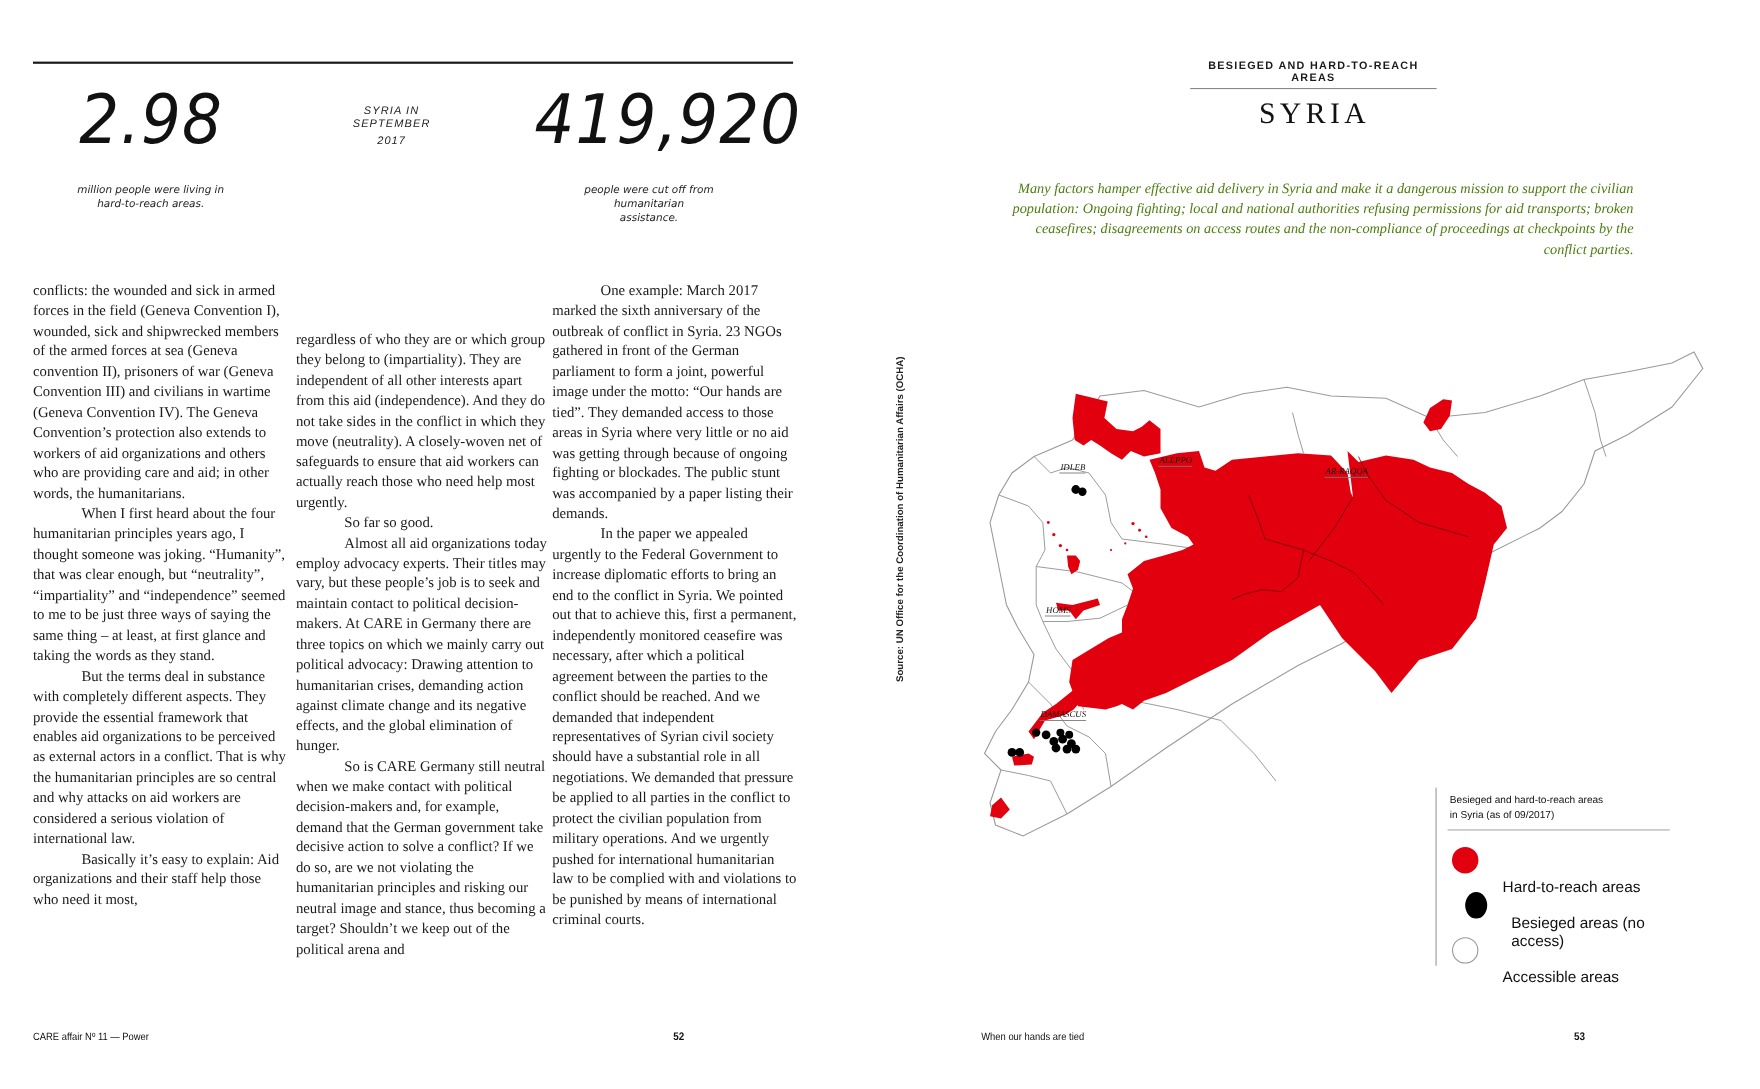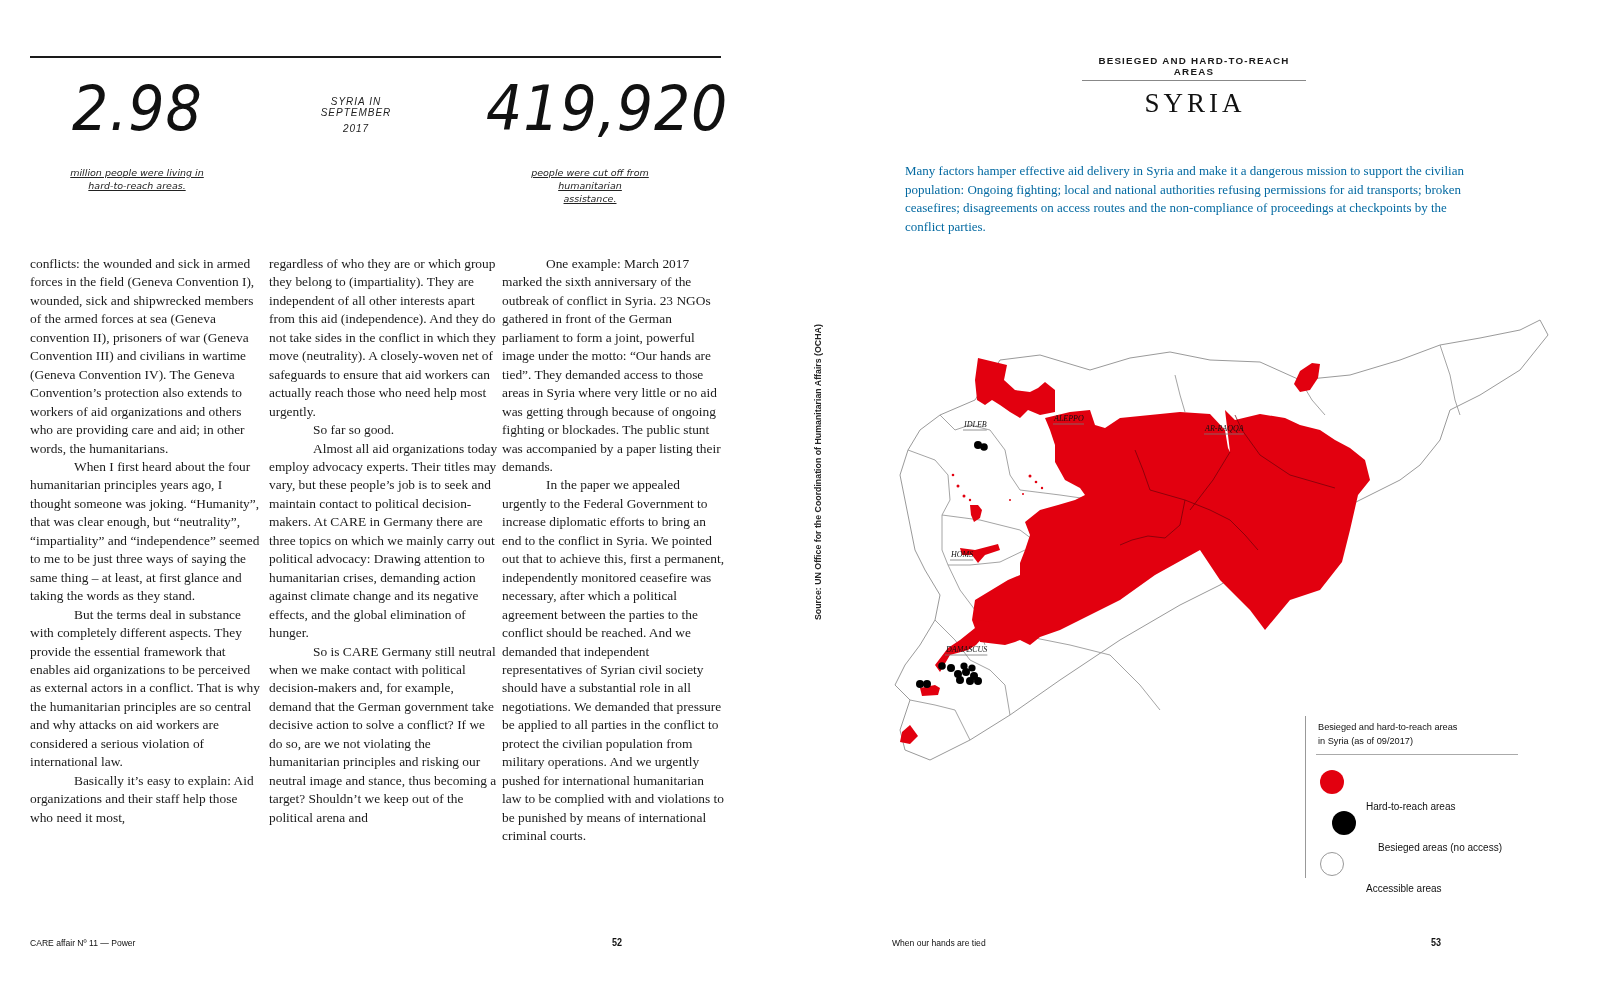--- a/index.html
+++ b/index.html
@@ -24,33 +24,33 @@
       position: absolute; left: 296px; width: 120px; text-align: center;
       font-family: Liberation Sans, sans-serif; font-style: italic;
       font-size: 10px; letter-spacing: 1px; color: #222;
     }
     .stat-mid.l1 { top: 96px; }
     .stat-mid.l2 { top: 123px; }
 
     .stat-caption {
       position: absolute; top: 166px; text-align: center;
       font-family: "DejaVu Sans", sans-serif; font-style: italic;
-      font-size: 9.5px; line-height: 13px; color: #222; text-decoration: underline;
+      font-size: 9.5px; line-height: 13px; color: #222;
     }
     .cap-left { left: 62px; width: 150px; }
     .cap-right { left: 500px; width: 180px; }
 
     .col {
       position: absolute; top: 255px; width: 230px;
       font-family: "Liberation Serif", serif; font-size: 13.4px; line-height: 18.45px; color: #1a1a1a;
     }
     .col p { margin: 0; }
     .col p.indent { text-indent: 44px; }
     .col1 { left: 30px; }
-    .col2 { left: 269px; }
+    .col2 { left: 269px; margin-top: 45px; }
     .col3 { left: 502px; width: 224px; }
 
     .footer {
       position: absolute; top: 937px;
       font-family: "Liberation Sans", sans-serif; font-size: 9.5px; color: #111;
       transform: scaleX(0.9); transform-origin: left top;
     }
     .f-left { left: 30px; }
     .f-num-left { left: 612px; font-weight: bold; font-size: 10px; }
     .f-right { left: 892px; }
@@ -61,22 +61,22 @@
       position: absolute; left: 1082px; top: 55px; width: 224px; text-align: center;
       font-family: "Liberation Sans", sans-serif; font-weight: bold;
       font-size: 9.8px; letter-spacing: 1.2px; color: #1a1a1a;
       padding-bottom: 3px; border-bottom: 1.5px solid #888;
     }
     .title {
       position: absolute; left: 1080px; top: 88px; width: 230px; text-align: center;
       font-family: "Liberation Serif", serif; font-size: 27px; letter-spacing: 4px; color: #111;
     }
     .intro {
-      position: absolute; left: 905px; top: 162px; width: 580px; text-align: left;
-      font-family: "Liberation Serif", serif; font-size: 13px; line-height: 18.5px; color: #0369a1;
+      position: absolute; left: 905px; top: 162px; width: 580px; text-align: right;
+      font-family: "Liberation Serif", serif; font-size: 13px; line-height: 18.5px; color: #4d7c0f; font-style: italic;
     }
 
     .source {
       position: absolute; left: 813px; top: 620px;
       transform: rotate(-90deg); transform-origin: left top;
       font-family: "Liberation Sans", sans-serif; font-weight: bold;
       font-size: 8.8px; color: #222; white-space: nowrap;
     }
 
     .map { position: absolute; left: 880px; top: 300px; width: 670px; height: 470px; }
@@ -86,21 +86,21 @@
 
     .legend {
       position: absolute; left: 1305px; top: 716px; width: 212px; height: 162px;
       border-left: 1px solid #999;
       font-family: "Liberation Sans", sans-serif; color: #111;
     }
     .legend-title { position: absolute; left: 12px; top: 4px; width: 200px; font-size: 9.2px; line-height: 14px; }
     .legend-rule { position: absolute; left: 10px; top: 38px; width: 202px; height: 1px; background: #aaa; }
     .legend-item { position: absolute; left: 14px; height: 24px; display: flex; align-items: center; }
     .legend-swatch { width: 24px; height: 24px; border-radius: 50%; margin-right: 22px; }
-    .legend-label { font-size: 10px; margin-top: 48px; }
+    .legend-label { font-size: 14px; margin-top: 48px; }
     .li-1 { top: 54px; }
     .li-2 { top: 95px; padding-left: 12px; }
     .li-3 { top: 136px; }
   </style>
 </head>
 <body>
 
 <div class="spread">
 
   <div>

